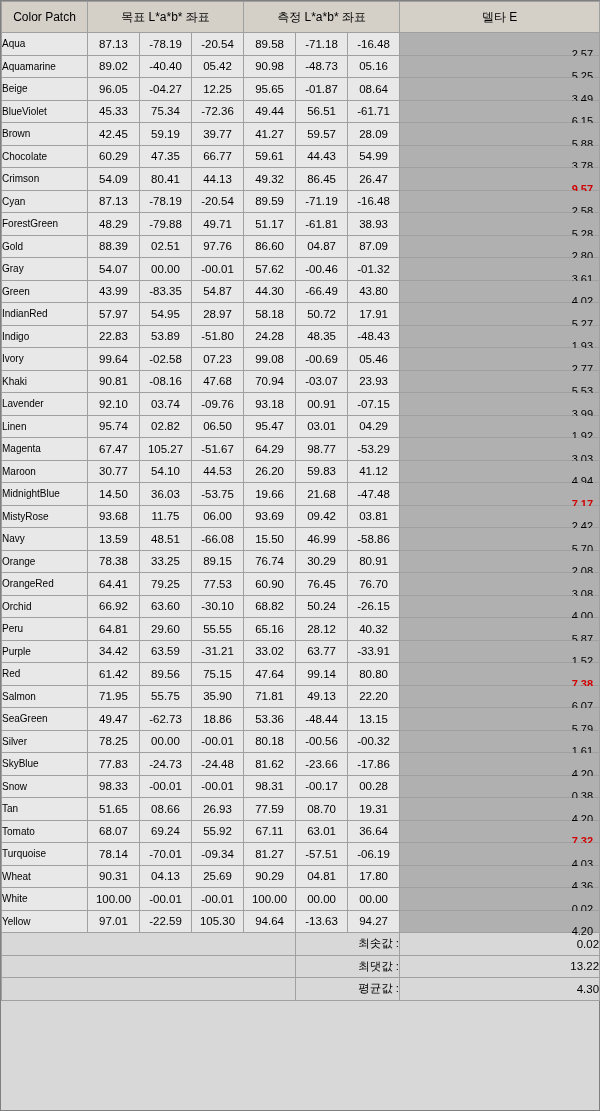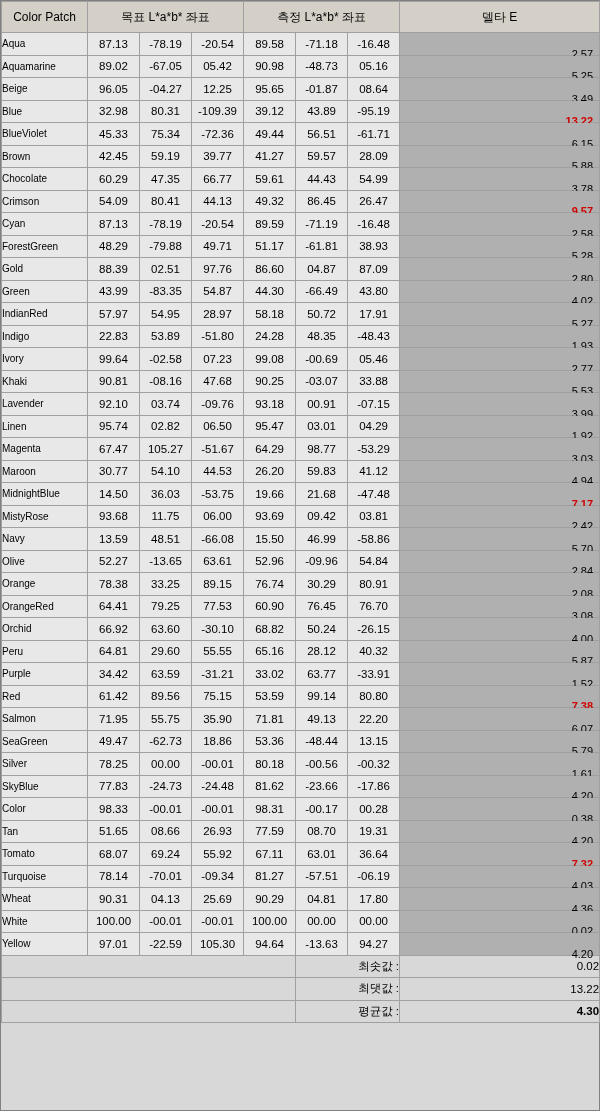--- a/index.html
+++ b/index.html
@@ -112,21 +112,21 @@
     border: 1px solid #a0a0a0;
     border-left: 1px solid #d8d8d8;
   }
   .sum-value {
     background: #d8d8d8;
     text-align: right;
     padding-right: 8px;
     font-size: 11.5px;
     border: 1px solid #a0a0a0;
   }
-  .sum-value.bold { font-weight: bold; }
+  .sum-value.bold { font-weight: normal; }
 </style>
 </head>
 <body>
 
 <div id="sheet">
   <table class="grid">
     <colgroup>
       <col class="hdr-patch">
         <col class="col-l">
         <col class="col-a">
@@ -156,21 +156,21 @@
           <td class="de">
             <span class="de-wrap">
               <span class="swatch" style="background: rgb(0, 255, 255); width: 74px;"></span>
               <span class="de-val">2.57</span>
             </span>
           </td>
         </tr>
         <tr class="row">
           <td class="name">Aquamarine</td>
           <td class="num">89.02</td>
-          <td class="num">-67.05</td>
+          <td class="num">-40.40</td>
           <td class="num">05.42</td>
           <td class="num sep-left">90.98</td>
           <td class="num">-48.73</td>
           <td class="num">05.16</td>
           <td class="de">
             <span class="de-wrap">
               <span class="swatch" style="background: rgb(184, 245, 221); width: 96px;"></span>
               <span class="de-val">5.25</span>
             </span>
           </td>
@@ -184,35 +184,20 @@
           <td class="num">-01.87</td>
           <td class="num">08.64</td>
           <td class="de">
             <span class="de-wrap">
               <span class="swatch" style="background: rgb(242, 240, 216); width: 74px;"></span>
               <span class="de-val">3.49</span>
             </span>
           </td>
         </tr>
         <tr class="row">
-          <td class="name">Blue</td>
-          <td class="num">32.98</td>
-          <td class="num">80.31</td>
-          <td class="num">-109.39</td>
-          <td class="num sep-left">39.12</td>
-          <td class="num">43.89</td>
-          <td class="num">-95.19</td>
-          <td class="de">
-            <span class="de-wrap">
-              <span class="swatch" style="background: rgb(0, 0, 255); width: 200px;"></span>
-              <span class="de-val warn">13.22</span>
-            </span>
-          </td>
-        </tr>
-        <tr class="row">
           <td class="name">BlueViolet</td>
           <td class="num">45.33</td>
           <td class="num">75.34</td>
           <td class="num">-72.36</td>
           <td class="num sep-left">49.44</td>
           <td class="num">56.51</td>
           <td class="num">-61.71</td>
           <td class="de">
             <span class="de-wrap">
               <span class="swatch" style="background: rgb(138, 43, 226); width: 130px;"></span>
@@ -304,20 +289,35 @@
           <td class="num">04.87</td>
           <td class="num">87.09</td>
           <td class="de">
             <span class="de-wrap">
               <span class="swatch" style="background: rgb(255, 215, 0); width: 74px;"></span>
               <span class="de-val">2.80</span>
             </span>
           </td>
         </tr>
         <tr class="row">
+          <td class="name">Gray</td>
+          <td class="num">54.07</td>
+          <td class="num">00.00</td>
+          <td class="num">-00.01</td>
+          <td class="num sep-left">57.62</td>
+          <td class="num">-00.46</td>
+          <td class="num">-01.32</td>
+          <td class="de">
+            <span class="de-wrap">
+              <span class="swatch" style="background: rgb(128, 128, 128); width: 96px;"></span>
+              <span class="de-val">3.61</span>
+            </span>
+          </td>
+        </tr>
+        <tr class="row">
           <td class="name">Green</td>
           <td class="num">43.99</td>
           <td class="num">-83.35</td>
           <td class="num">54.87</td>
           <td class="num sep-left">44.30</td>
           <td class="num">-66.49</td>
           <td class="num">43.80</td>
           <td class="de">
             <span class="de-wrap">
               <span class="swatch" style="background: rgb(0, 128, 0); width: 86px;"></span>
@@ -368,23 +368,23 @@
               <span class="swatch" style="background: rgb(255, 255, 240); width: 62px;"></span>
               <span class="de-val">2.77</span>
             </span>
           </td>
         </tr>
         <tr class="row">
           <td class="name">Khaki</td>
           <td class="num">90.81</td>
           <td class="num">-08.16</td>
           <td class="num">47.68</td>
-          <td class="num sep-left">90.25</td>
+          <td class="num sep-left">70.94</td>
           <td class="num">-03.07</td>
-          <td class="num">33.88</td>
+          <td class="num">23.93</td>
           <td class="de">
             <span class="de-wrap">
               <span class="swatch" style="background: rgb(240, 230, 140); width: 110px;"></span>
               <span class="de-val">5.53</span>
             </span>
           </td>
         </tr>
         <tr class="row">
           <td class="name">Lavender</td>
           <td class="num">92.10</td>
@@ -484,35 +484,20 @@
           <td class="num">46.99</td>
           <td class="num">-58.86</td>
           <td class="de">
             <span class="de-wrap">
               <span class="swatch" style="background: rgb(0, 0, 128); width: 178px;"></span>
               <span class="de-val">5.70</span>
             </span>
           </td>
         </tr>
         <tr class="row">
-          <td class="name">Olive</td>
-          <td class="num">52.27</td>
-          <td class="num">-13.65</td>
-          <td class="num">63.61</td>
-          <td class="num sep-left">52.96</td>
-          <td class="num">-09.96</td>
-          <td class="num">54.84</td>
-          <td class="de">
-            <span class="de-wrap">
-              <span class="swatch" style="background: rgb(128, 128, 0); width: 62px;"></span>
-              <span class="de-val">2.84</span>
-            </span>
-          </td>
-        </tr>
-        <tr class="row">
           <td class="name">Orange</td>
           <td class="num">78.38</td>
           <td class="num">33.25</td>
           <td class="num">89.15</td>
           <td class="num sep-left">76.74</td>
           <td class="num">30.29</td>
           <td class="num">80.91</td>
           <td class="de">
             <span class="de-wrap">
               <span class="swatch" style="background: rgb(255, 165, 0); width: 46px;"></span>
@@ -578,21 +563,21 @@
               <span class="swatch" style="background: rgb(128, 0, 128); width: 34px;"></span>
               <span class="de-val">1.52</span>
             </span>
           </td>
         </tr>
         <tr class="row">
           <td class="name">Red</td>
           <td class="num">61.42</td>
           <td class="num">89.56</td>
           <td class="num">75.15</td>
-          <td class="num sep-left">53.59</td>
+          <td class="num sep-left">47.64</td>
           <td class="num">99.14</td>
           <td class="num">80.80</td>
           <td class="de">
             <span class="de-wrap">
               <span class="swatch" style="background: rgb(255, 0, 0); width: 186px;"></span>
               <span class="de-val warn">7.38</span>
             </span>
           </td>
         </tr>
         <tr class="row">
@@ -649,21 +634,21 @@
           <td class="num">-23.66</td>
           <td class="num">-17.86</td>
           <td class="de">
             <span class="de-wrap">
               <span class="swatch" style="background: rgb(135, 206, 235); width: 86px;"></span>
               <span class="de-val">4.20</span>
             </span>
           </td>
         </tr>
         <tr class="row">
-          <td class="name">Color</td>
+          <td class="name">Snow</td>
           <td class="num">98.33</td>
           <td class="num">-00.01</td>
           <td class="num">-00.01</td>
           <td class="num sep-left">98.31</td>
           <td class="num">-00.17</td>
           <td class="num">00.28</td>
           <td class="de">
             <span class="de-wrap">
               <span class="swatch" style="background: rgb(255, 250, 250); width: 14px;"></span>
               <span class="de-val">0.38</span>

